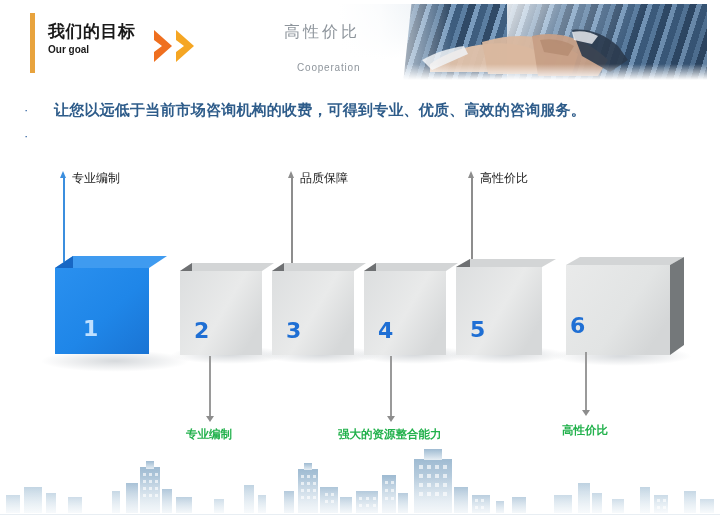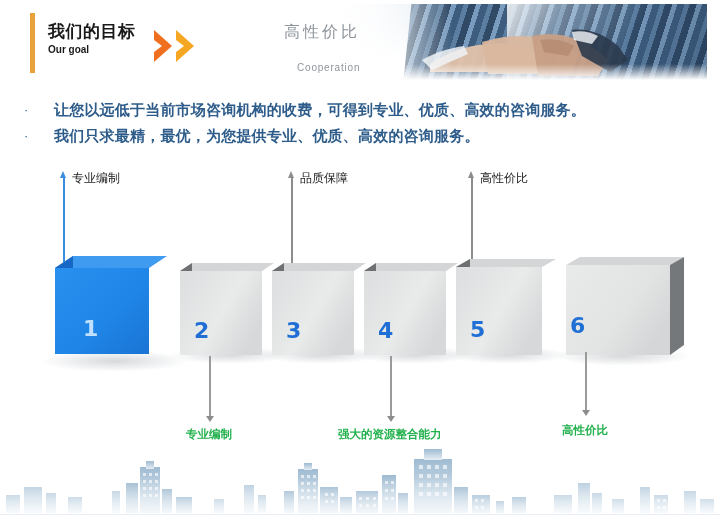--- a/index.html
+++ b/index.html
@@ -116,21 +116,20 @@
     </div>
   </div>
 
   <div class="bullets">
     <div class="bullet">
       <div class="dot">·</div>
       <div class="txt">让您以远低于当前市场咨询机构的收费，可得到专业、优质、高效的咨询服务。</div>
     </div>
     <div class="bullet">
       <div class="dot">·</div>
-      <div class="txt">我们只求最精，最优，为您提供专业、优质、高效的咨询服务。</div>
     </div>
   </div>
 
   <div class="diagram">
 
     <div class="uparrow" style="left:60px;top:11px;border-bottom:7px solid #3b8ede;"></div>
     <div class="upline" style="left:63px;top:17px;height:85px;background:#3b8ede;"></div>
     <div class="toplabel" style="left:72px;top:10px;">专业编制</div>
 
     <div class="uparrow" style="left:288px;top:11px;border-bottom:7px solid #8d8d8d;"></div>

